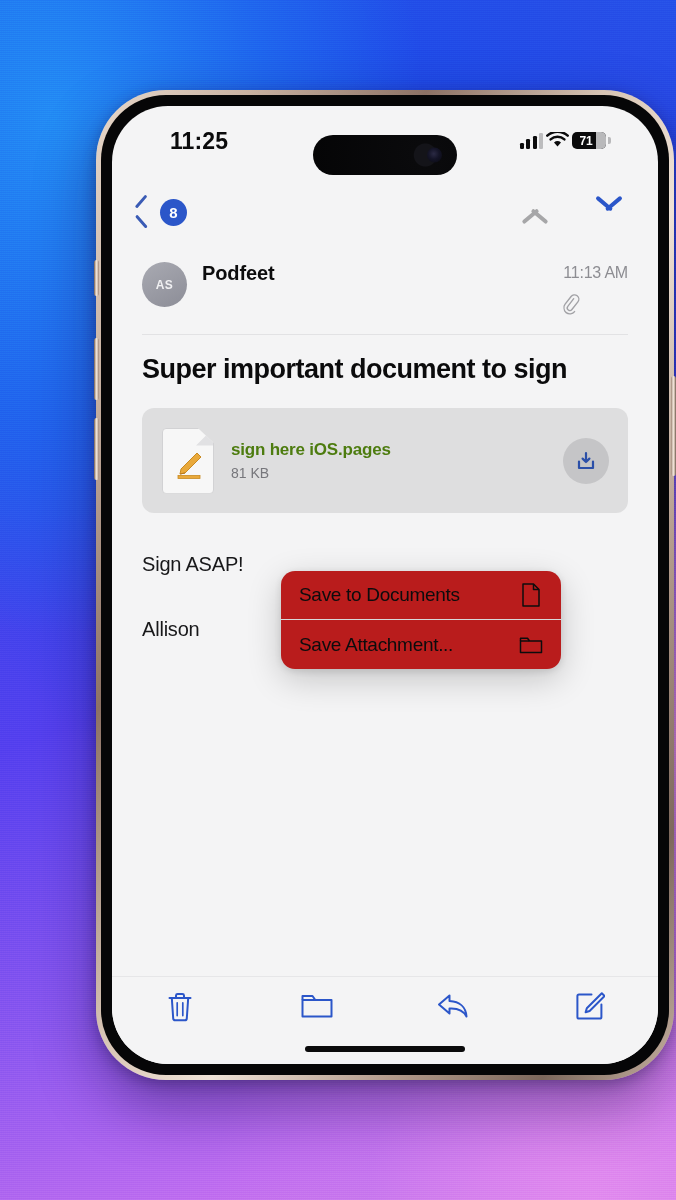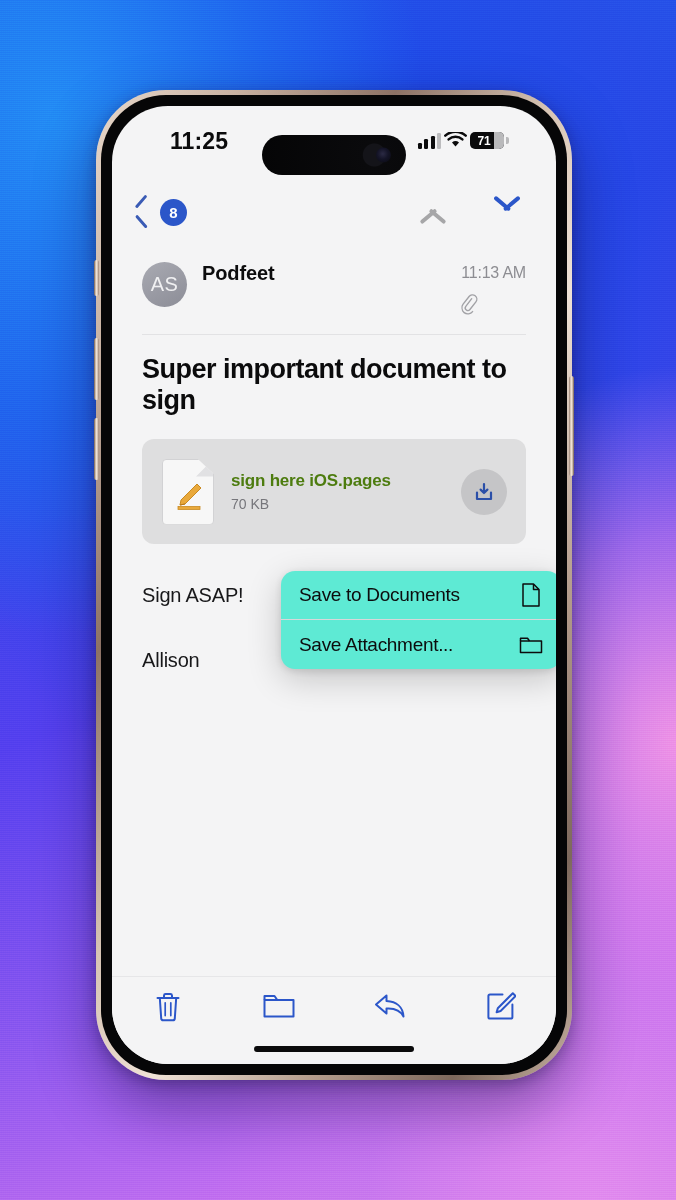--- a/index.html
+++ b/index.html
@@ -27,21 +27,21 @@
       repeating-linear-gradient(0deg, rgba(255,255,255,.7) 0 1px, rgba(0,0,0,.7) 1px 2px),
       repeating-linear-gradient(90deg, rgba(255,255,255,.6) 0 1px, rgba(0,0,0,.6) 1px 2px);
     mix-blend-mode:overlay;
     pointer-events:none;
   }
 
   
   #phone {
     position:absolute;
     left:96px; top:90px;
-    width:476px; height:990px;
+    width:578px; height:990px;
     border-radius:70px;
     background:linear-gradient(118deg,#e8d9cc 0%,#c9b2a2 14%,#8d7265 30%,#d7c4b4 46%,#efe2d6 58%,#b49c8c 74%,#7d685c 88%,#c5b0a0 100%);
     box-shadow:0 26px 60px rgba(20,10,60,.42), 0 4px 14px rgba(20,10,60,.30);
   }
   #phone-bezel {
     position:absolute; inset:5px;
     border-radius:65px;
     background:#060607;
   }
   #screen {
@@ -131,21 +131,21 @@
   .chev-up::after { background:#a6a6a8; transform:rotate(40deg);  transform-origin:left center;}
   .chev-dn::before{ background:#2b56c9; transform:rotate(40deg);  transform-origin:right center;}
   .chev-dn::after { background:#2b56c9; transform:rotate(-40deg); transform-origin:left center;}
 
   
   #mail-body { position:absolute; left:0; right:0; top:134px; bottom:88px; background:#f4f4f5; }
   #sender-row { display:flex; align-items:flex-start; padding:22px 30px 0 30px; }
   #avatar{
     width:45px; height:45px; border-radius:50%;
     background:linear-gradient(150deg,#a9aab2,#8c8d97);
-    color:#f0f0f2; font-size:20px; font-weight:400;
+    color:#f0f0f2; font-size:12px; font-weight:700;
     display:flex; align-items:center; justify-content:center; letter-spacing:.3px;
     flex-shrink:0;
   }
   #sender-text { margin-left:15px; flex:1; }
   #sender-name{ font-size:20px; font-weight:700; color:#0c0c0d; letter-spacing:-.1px;}
   #recipient-line{ margin-top:4px; font-size:17px; color:#8d8d92; letter-spacing:-.1px;}
   #recipient-line .to-lbl{ color:#1b1b1d; font-weight:700; }
   #recipient-chev{ color:#b0b0b4; font-weight:400; margin-left:3px;}
   #sender-meta{ text-align:right; padding-top:2px; }
   #mail-time{ font-size:16px; color:#8d8d92; letter-spacing:-.2px;}
@@ -187,21 +187,21 @@
 
   
   #body-text{ padding:40px 30px 0 30px; }
   #body-text p{ font-size:20px; color:#18181a; letter-spacing:-.2px; }
   #body-text p + p{ margin-top:42px; }
 
   
   #context-menu{
     position:absolute; left:169px; top:331px; width:280px;
     border-radius:14px; overflow:hidden;
-    background:#5eead4;
+    background:#b91c1c;
     box-shadow:0 10px 34px rgba(0,0,0,.20), 0 2px 8px rgba(0,0,0,.12);
     backdrop-filter:blur(20px);
   }
   .menu-item{
     height:49px; display:flex; align-items:center; padding:0 18px;
     font-size:19px; color:#0c0c0d; letter-spacing:-.3px;
     border-bottom:1px solid #d8d8d9;
   }
   .menu-item:last-child{ border-bottom:none;gap:29px; }
   .menu-item .mi-label{ flex:1; }
@@ -299,21 +299,21 @@
           <div id="file-icon">
             <div id="file-fold"></div>
             <svg id="file-pencil" viewBox="0 0 34 34">
               <path d="M25 4 L29 8 L13 24 L8 25 L9 20 Z" fill="#e9a93b" stroke="#c98a22" stroke-width="1"></path>
               <path d="M8 25 L13 24" stroke="#b8791b" stroke-width="1.2"></path>
               <rect x="6" y="26.5" width="22" height="3" fill="#e9a93b" stroke="#c98a22" stroke-width=".8"></rect>
             </svg>
           </div>
           <div id="file-name">
             <div id="file-title">sign here iOS.pages</div>
-            <div id="file-size">70 KB</div>
+            <div id="file-size">81 KB</div>
           </div>
           <div id="download-btn">
             <svg width="24" height="24" viewBox="0 0 24 24">
               <path d="M12 4 L12 13 M12 13 L8.6 9.6 M12 13 L15.4 9.6" stroke="#2b4fa8" stroke-width="2.2" fill="none" stroke-linecap="round" stroke-linejoin="round"></path>
               <path d="M5 12.5 L5 19 L19 19 L19 12.5" stroke="#2b4fa8" stroke-width="2.2" fill="none" stroke-linecap="round" stroke-linejoin="round"></path>
             </svg>
           </div>
         </div>
 
         <div id="body-text">

